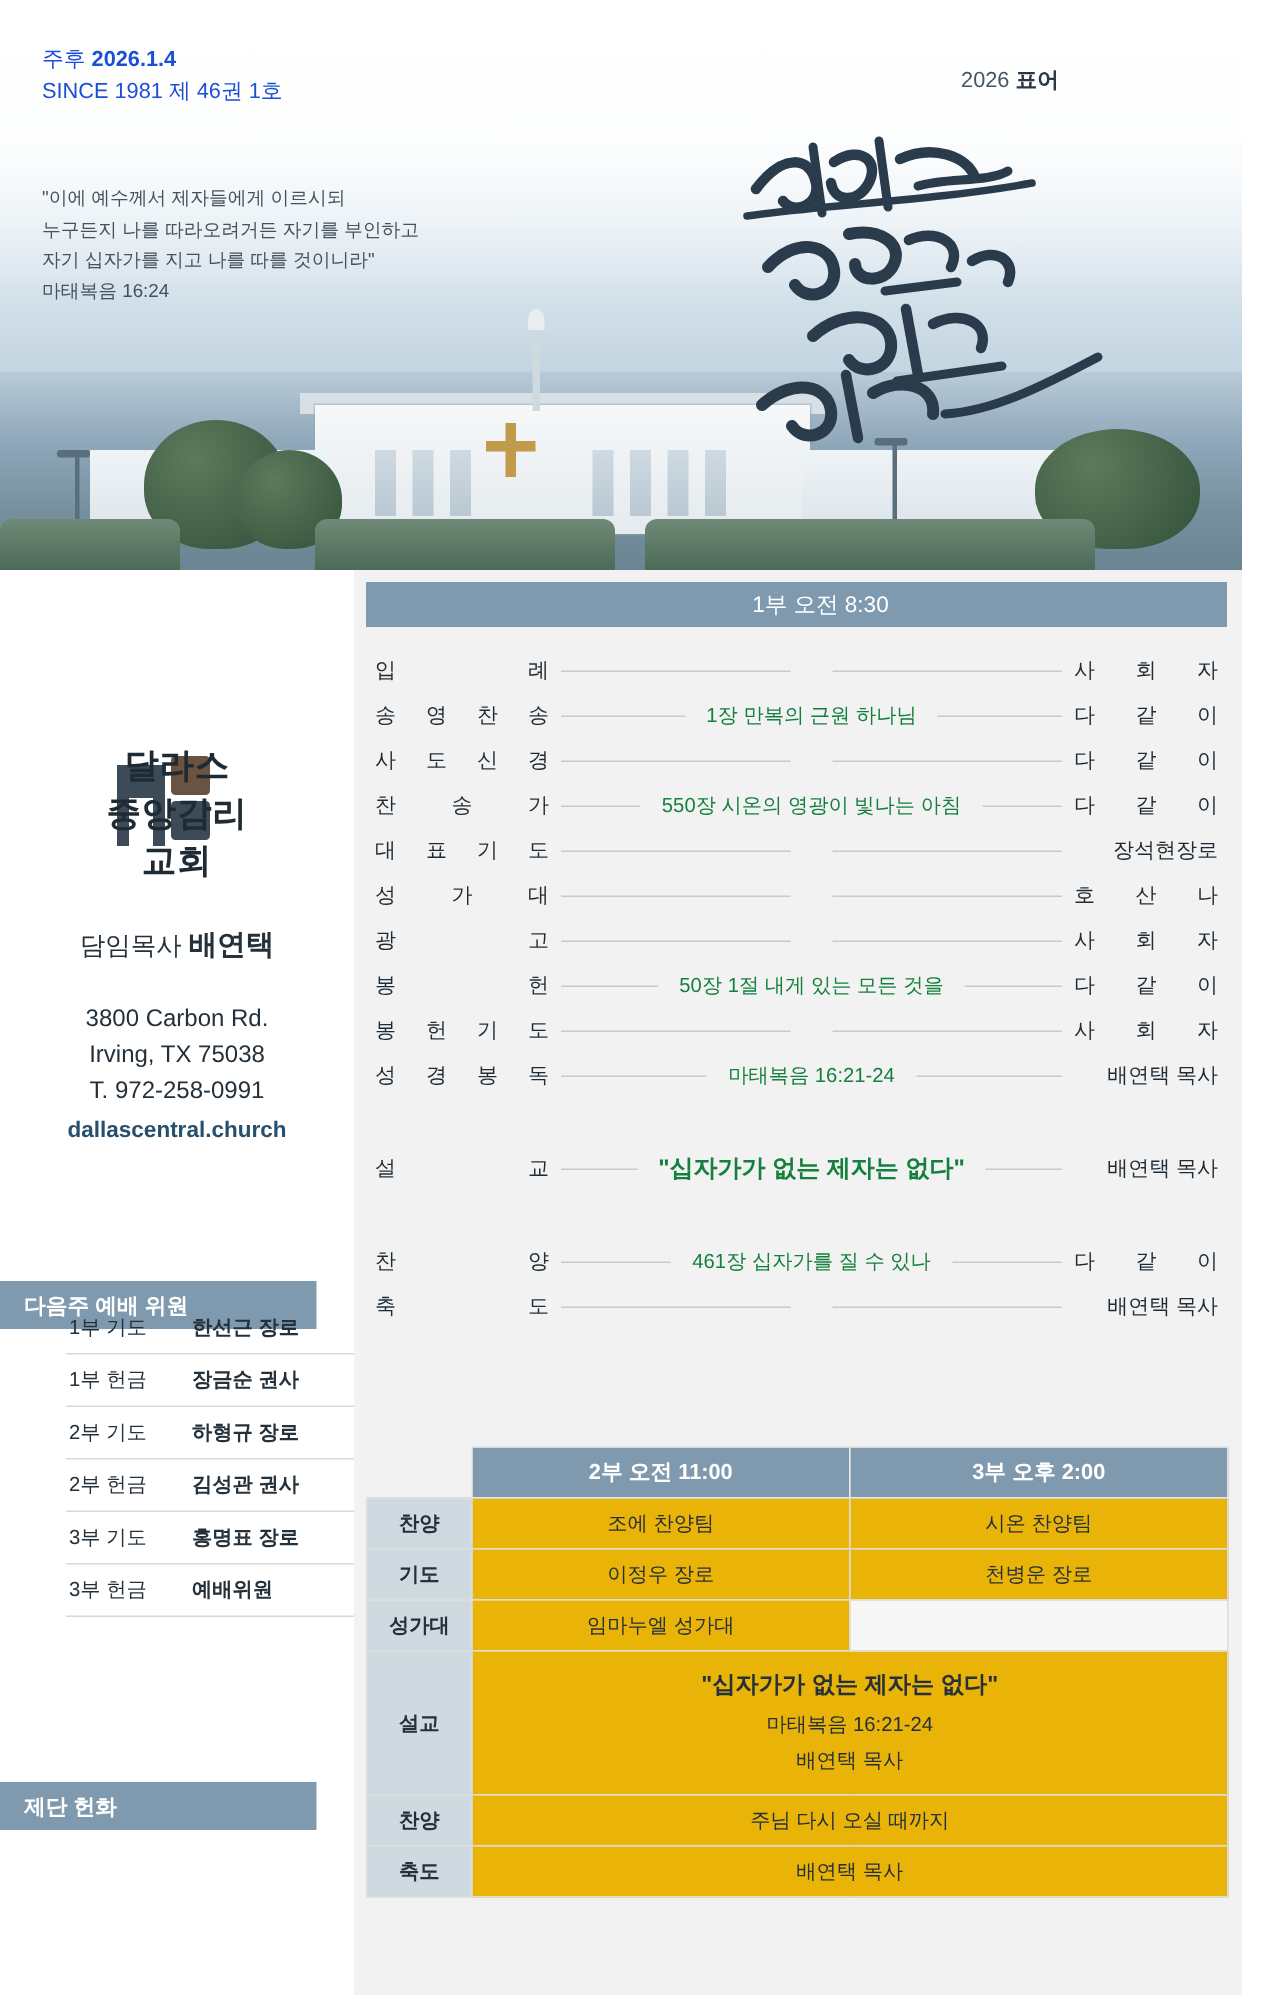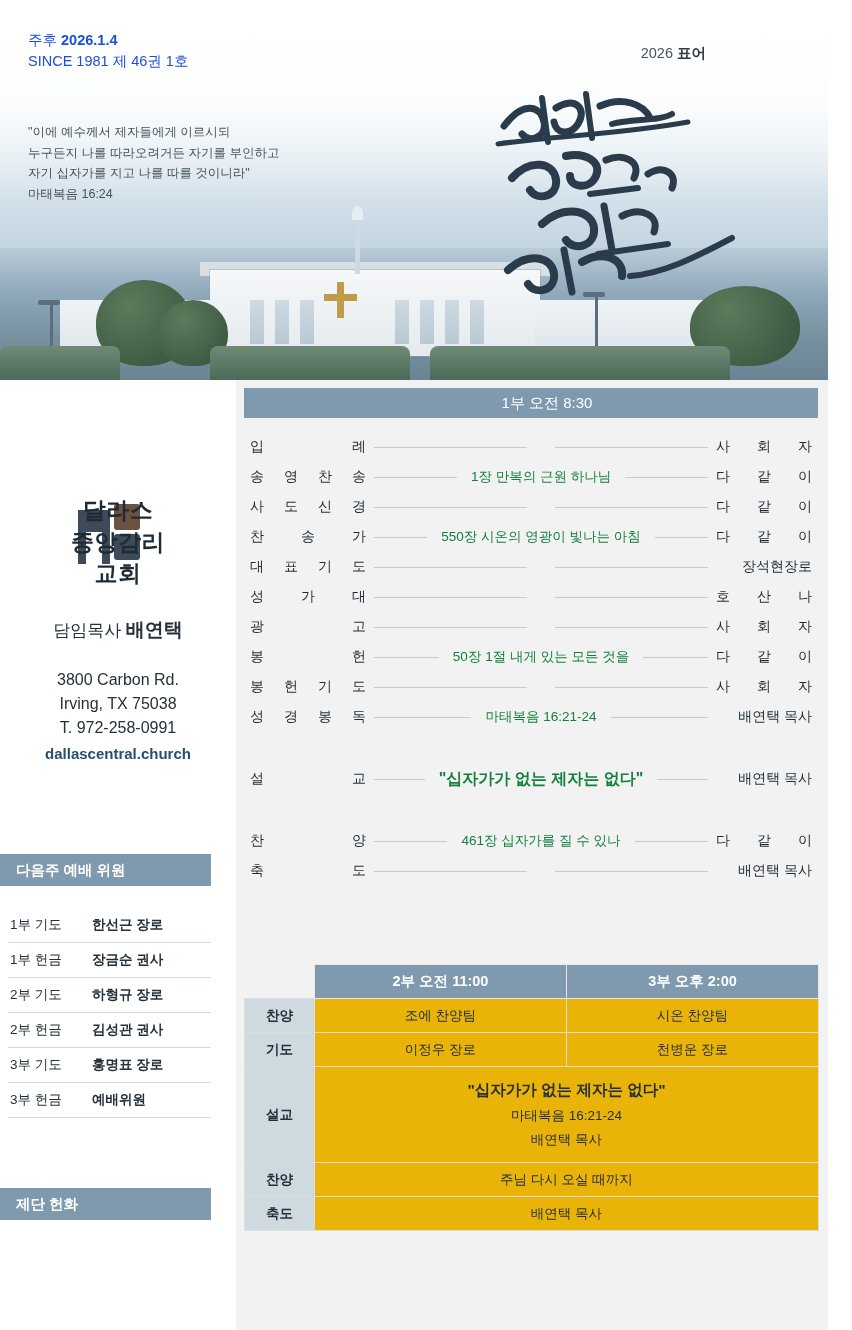--- a/index.html
+++ b/index.html
@@ -337,21 +337,21 @@
     <div class="addr">
       <div>3800 Carbon Rd.</div>
       <div>Irving, TX 75038</div>
       <div>T.  972-258-0991</div>
     </div>
 
     <div class="website">dallascentral.church</div>
 
     <div class="sec-head" style="top:474px;">다음주 예배 위원</div>
 
-    <table class="dutytable" style="top:528px;">
+    <table class="dutytable" style="top:488px;margin-left:36px;">
       <tbody>
         <tr>
           <td class="k">1부 기도</td>
           <td class="v">한선근 장로</td>
         </tr>
         <tr>
           <td class="k">1부 헌금</td>
           <td class="v">장금순 권사</td>
         </tr>
         <tr>
@@ -597,20 +597,25 @@
           <td class="rowhead">찬양</td>
           <td>조에 찬양팀</td>
           <td>시온 찬양팀</td>
         </tr>
         <tr>
           <td class="rowhead">기도</td>
           <td>이정우 장로</td>
           <td>천병운 장로</td>
         </tr>
         <tr>
+          <td class="rowhead">성가대</td>
+          <td>임마누엘 성가대</td>
+          <td class="empty"></td>
+        </tr>
+        <tr>
           <td class="rowhead">설교</td>
           <td class="sermon-cell" colspan="2">
             <div class="t">"십자가가 없는 제자는 없다"</div>
             <div>마태복음 16:21-24</div>
             <div>배연택 목사</div>
           </td>
         </tr>
         <tr>
           <td class="rowhead">찬양</td>
           <td colspan="2">주님 다시 오실 때까지</td>

